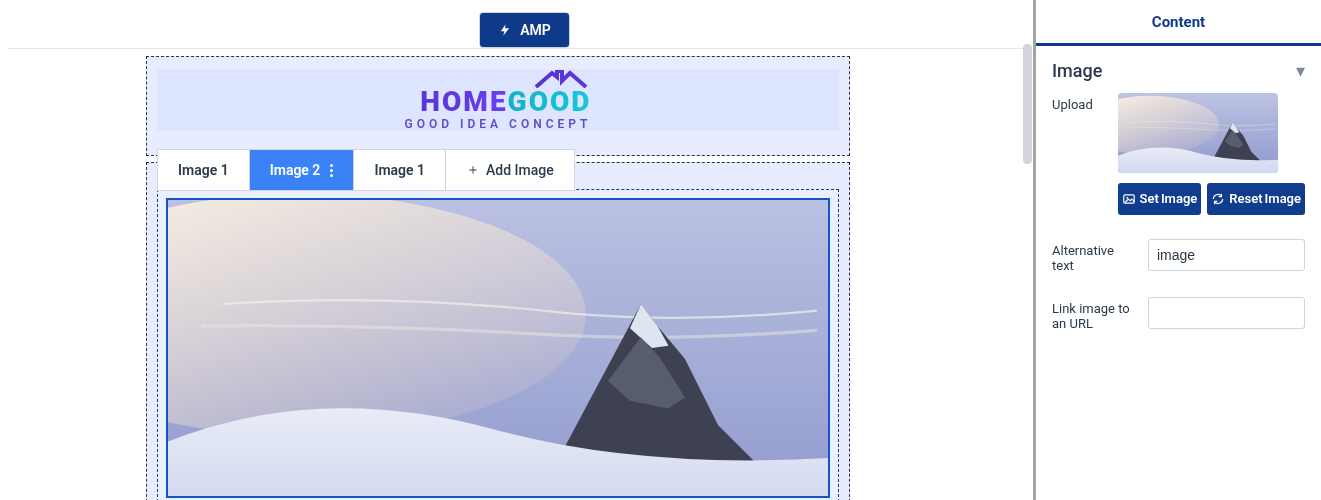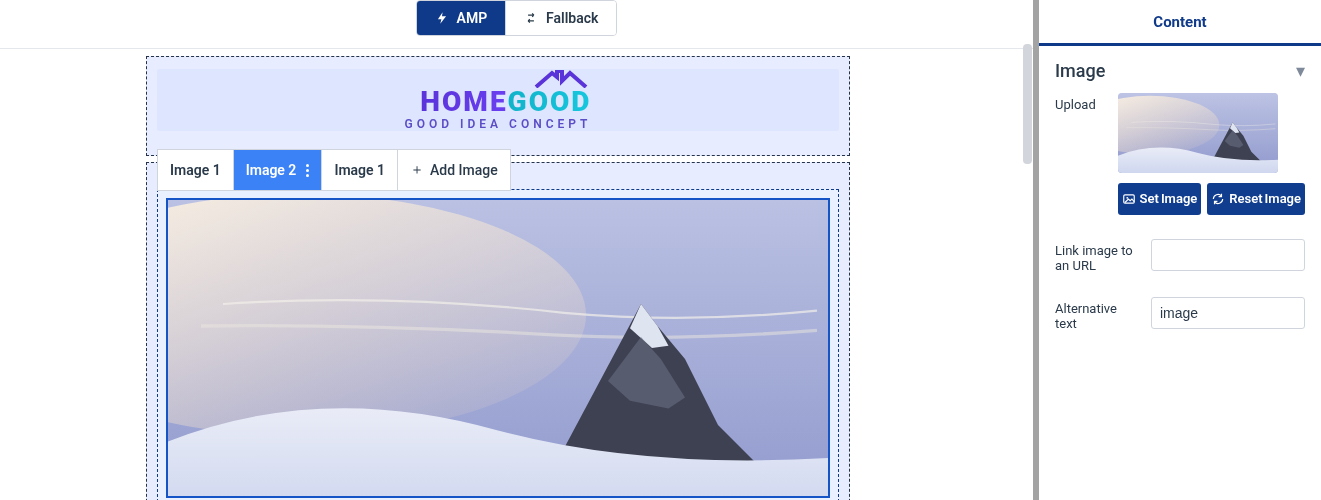--- a/index.html
+++ b/index.html
@@ -9,26 +9,26 @@
     width: 1321px;
     height: 500px;
     overflow: hidden;
     position: relative;
     color: #2a3a4a;
   }
 
   
   .top-toolbar {
     position: absolute;
-    left: 0; top: 0;
+    left: 8px; top: 0;
     width: 1033px;
     height: 49px;
     border-bottom: 1px solid #e4e7ec;
     display: flex;
-    align-items: flex-start;
+    align-items: flex-end;
     justify-content: center;
     gap: 0;
   }
   .seg-group {
     display: flex;
     border: 1px solid #d0d5dd;
     border-radius: 4px;
     overflow: hidden;
   }
   .seg-btn {
@@ -105,21 +105,21 @@
   }
   .image-tabs {
     position:absolute;
     left:10px; top:-14px;
     display:flex;
     background:#fff;
     border:1px solid #d0d5dd;
     z-index:3;
   }
   .image-tab {
-    padding:0 12px;
+    padding:0 20px;
     height:40px;
     display:flex;
     align-items:center;
     gap:6px;
     font-size:14px;
     font-weight:600;
     color:#2a3a4a;
     cursor:pointer;
     border-right:1px solid #d0d5dd;
   }
@@ -146,21 +146,21 @@
     overflow:hidden;
     position:relative;
   }
 
   
   .side-panel{
     position:absolute;
     right:0; top:0;
     width:288px;
     height:500px;
-    border-left:6px solid #a3a3a3;
+    border-left:3px solid #a3a3a3;
     background:#fff;
     display:flex;
     flex-direction:column;
   }
   .panel-tabs{
     height:46px;
     display:flex;
   }
   .panel-tab{
     flex:1;
@@ -297,26 +297,20 @@
 </svg>
 
 <div class="top-toolbar">
   <div class="seg-group">
     <div class="seg-btn active">
       <svg class="icon-svg">
           <use href="#ic-bolt"></use>
         </svg>
       <span>AMP</span>
     </div>
-    <div class="seg-btn">
-      <svg class="icon-svg" style="color:#2a3a4a">
-          <use href="#ic-swap"></use>
-        </svg>
-      <span>Fallback</span>
-    </div>
   </div>
 </div>
 
 <div class="canvas-wrap">
   <div class="header-block">
     <div class="header-inner">
       <div class="logo">
         <span class="mark">
           <svg width="60" height="18" viewBox="0 0 120 36">
             <path d="M10 34 L42 6 L52 14 L52 2 L62 2 L62 22 L78 6 L110 34" fill="none" stroke="#5a34d9" stroke-width="8" stroke-linejoin="miter"></path>
@@ -404,27 +398,27 @@
                 <span>Reset</span>
               </span>
             <span>Image</span>
 
           </div>
         </div>
       </div>
     </div>
 
     <div class="field">
+      <div class="field-label">Alternative text</div>
+      <div class="field-ctrl">
+        <input class="text-input" type="text" value="image" style="">
+      </div>
+    </div>
+
+    <div class="field">
       <div class="field-label">Link image to an URL</div>
       <div class="field-ctrl">
         <input class="text-input" type="text" value="" style="">
       </div>
     </div>
 
-    <div class="field">
-      <div class="field-label">Alternative text</div>
-      <div class="field-ctrl">
-        <input class="text-input" type="text" value="image" style="">
-      </div>
-    </div>
-
   </div>
 </div>
 
 </body></html>

